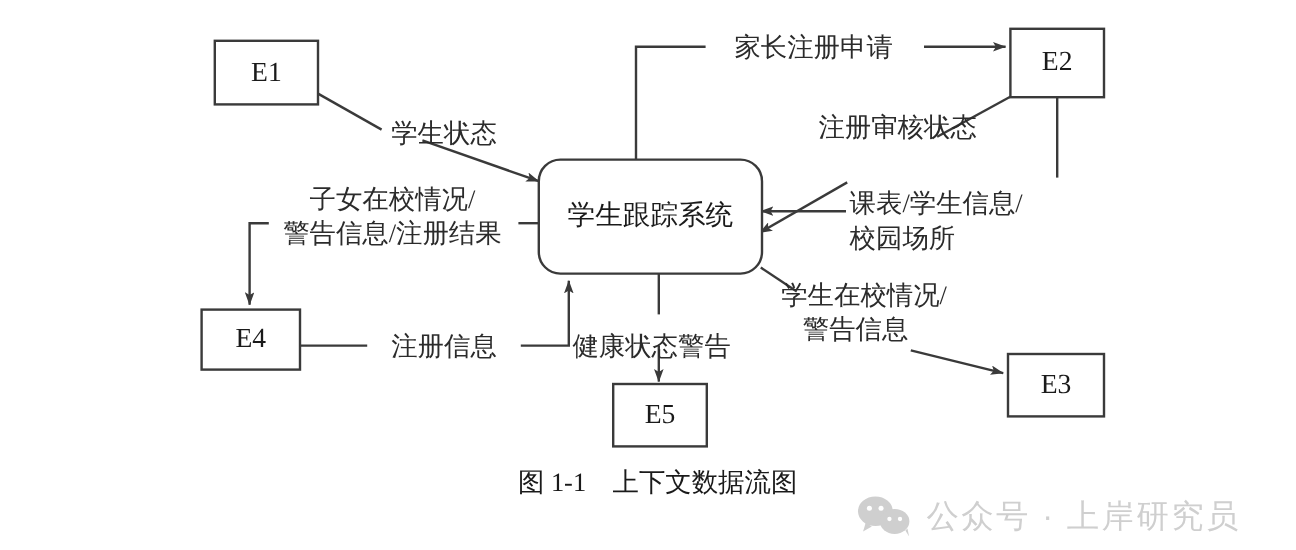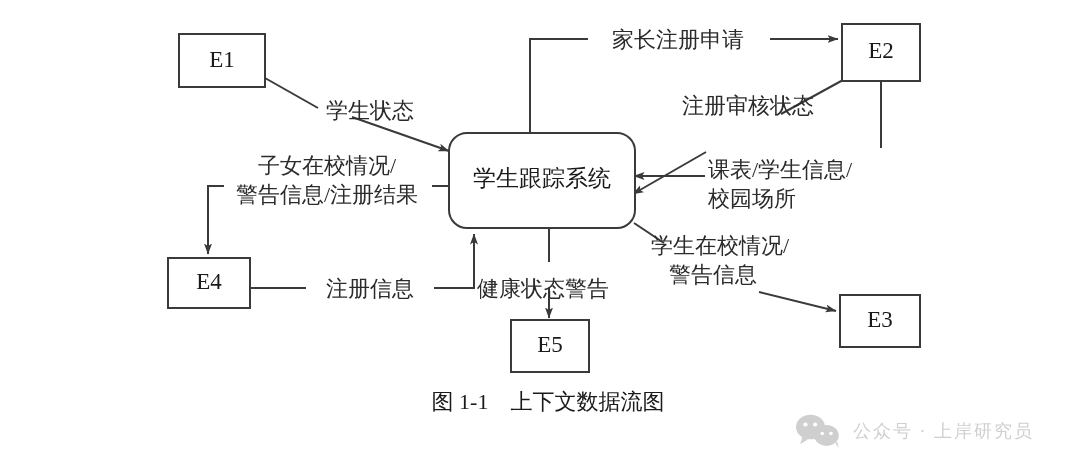--- a/index.html
+++ b/index.html
@@ -75,22 +75,22 @@
     position: absolute;
     right: 22px;
     bottom: 10px;
     display: flex;
     align-items: center;
     gap: 12px;
     opacity: 1;
     pointer-events: none;
   }
   .watermark-text {
-    font-family: Liberation Serif, serif;
-    font-size: 18px;
+    font-family: Liberation Sans, sans-serif;
+    font-size: 27px;
     color: #cfcfcf;
     letter-spacing: 2px;
     white-space: nowrap;
   }
   .wechat-icon { display: block; }
 </style>
 </head>
 <body>
 
 <div id="diagram-root">

